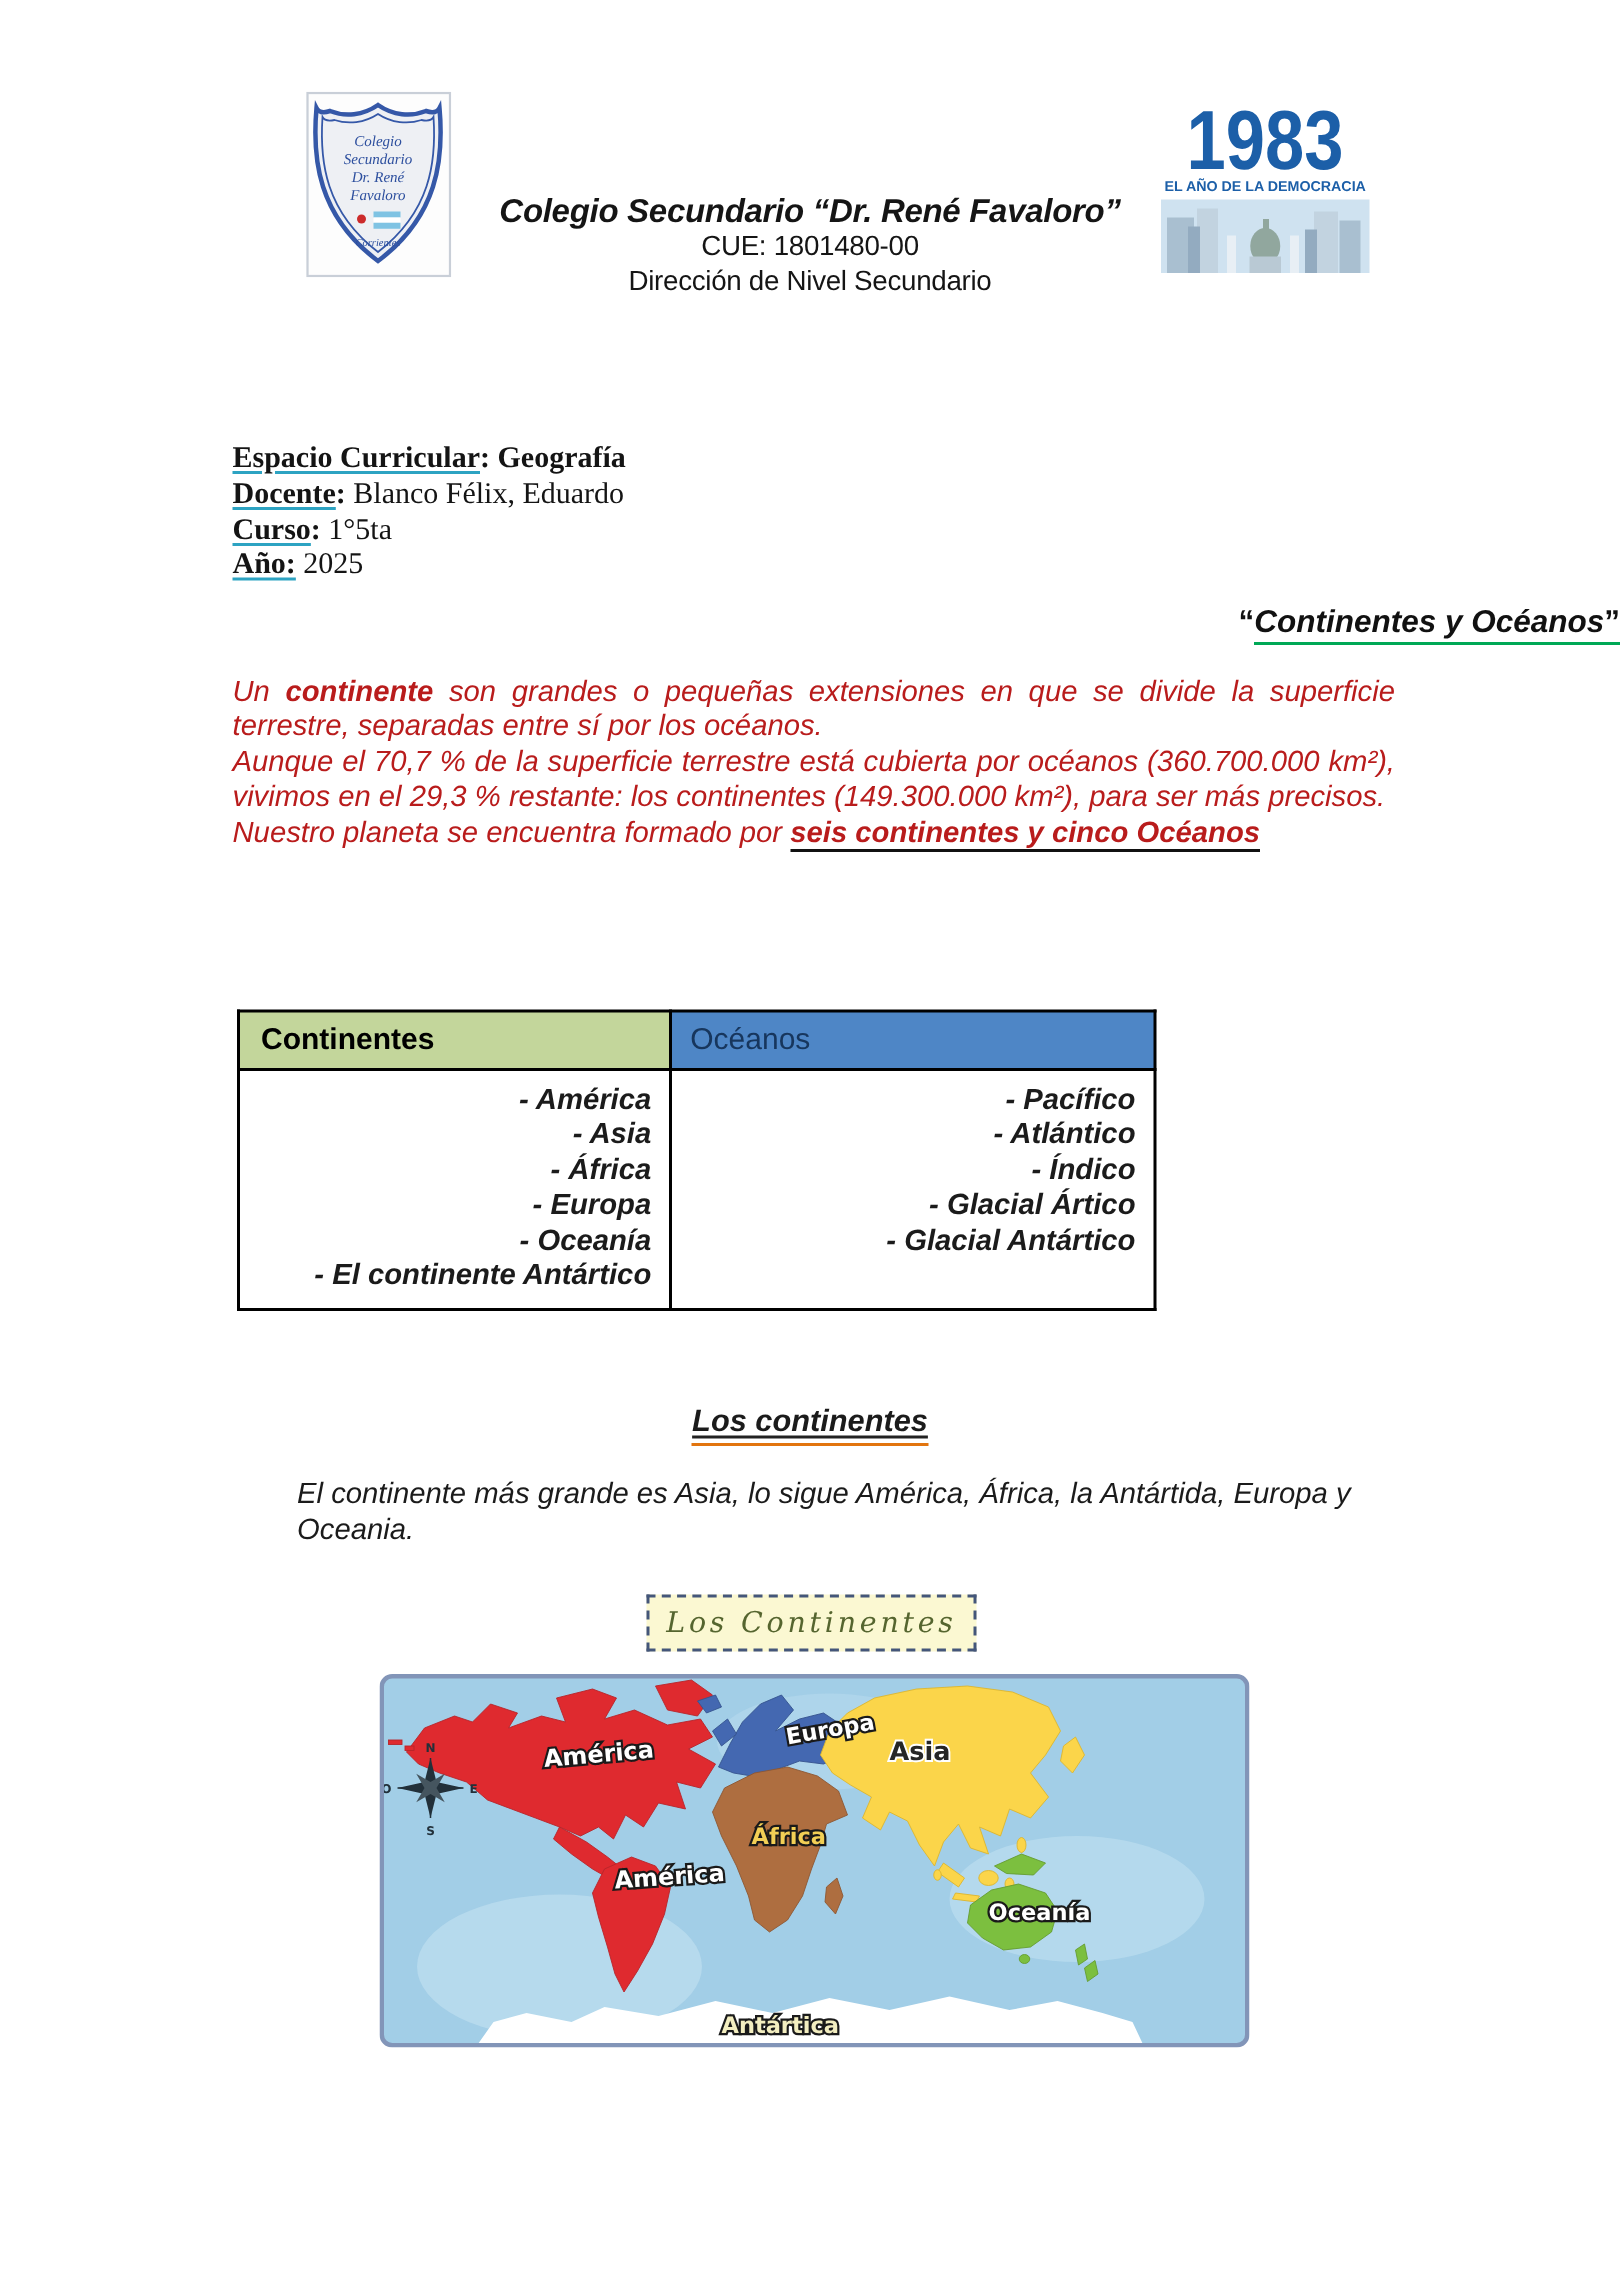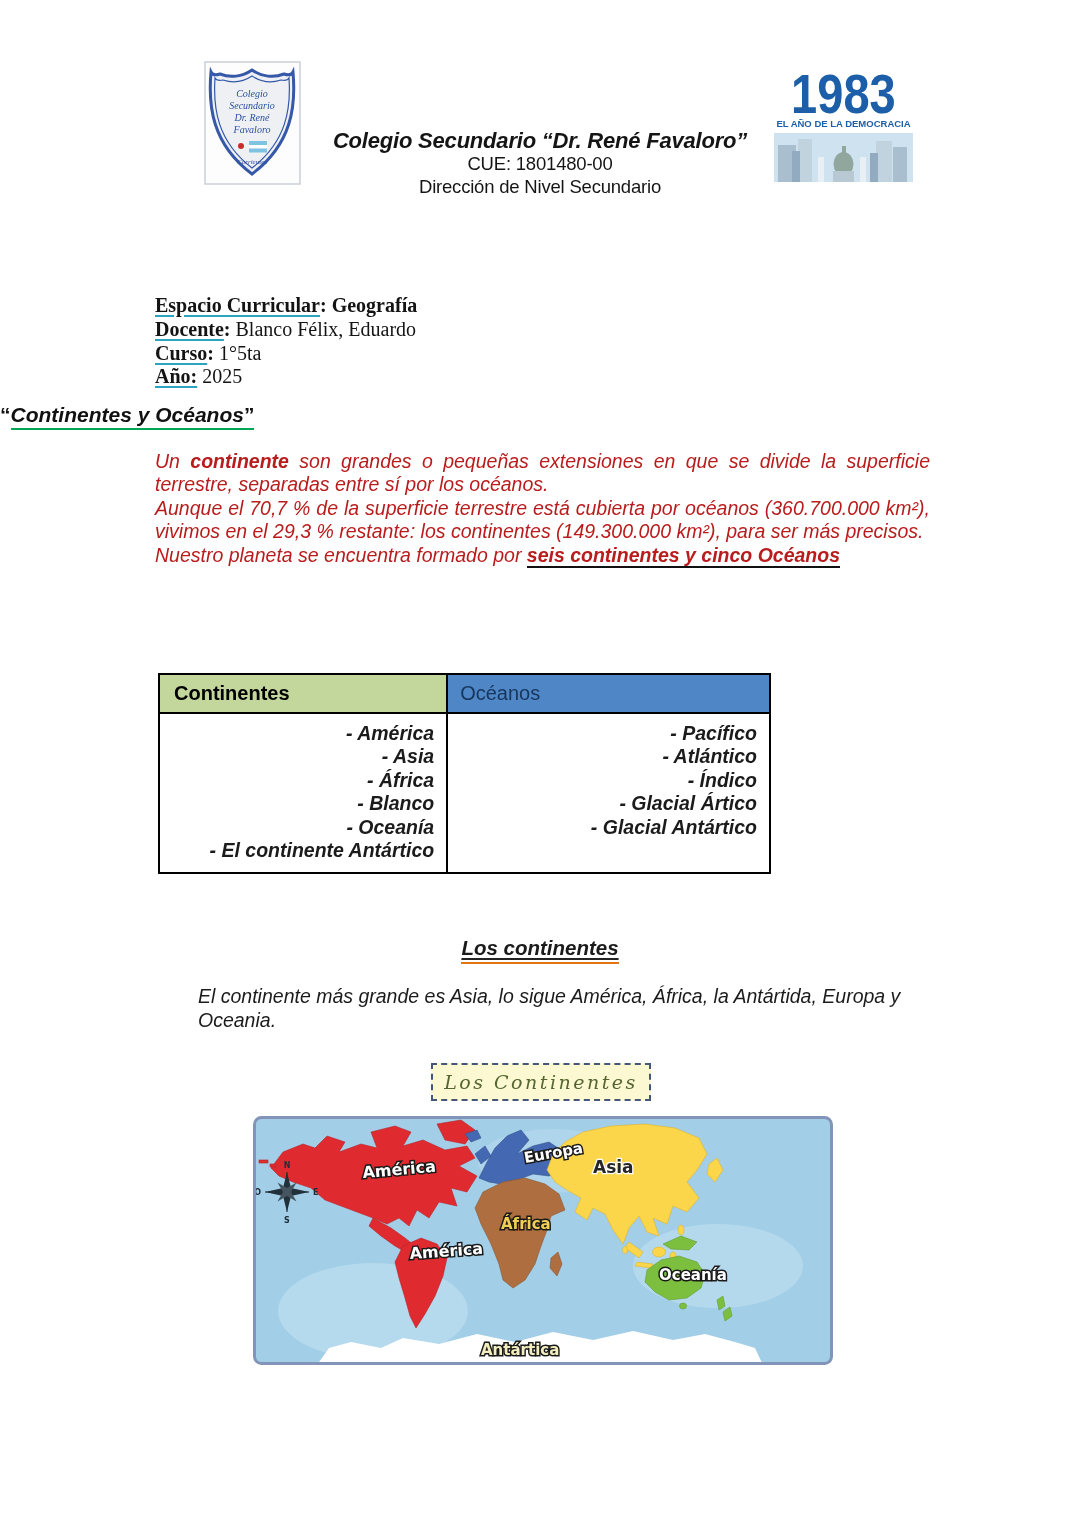--- a/index.html
+++ b/index.html
@@ -15,21 +15,21 @@
 
   
   .meta{position:absolute;left:155px;top:265px;font-family:"Liberation Serif",serif;
         font-size:20px;line-height:23.8px;color:#141414;margin-top:29px;}
   .meta .lbl{font-weight:bold;text-decoration:underline;text-decoration-color:#2da3c2;
              text-decoration-thickness:2px;text-underline-offset:3px;}
   .meta .sep{font-weight:bold;}
   .meta .v-bold{font-weight:bold;}
 
   
-  .title{position:absolute;left:0;top:403px;width:1080px;text-align:left;font-size:21px;color:#111;}
+  .title{position:absolute;left:0;top:403px;width:1080px;text-align:right;font-size:21px;color:#111;}
   .title .q{font-weight:bold;}
   .title .t{display:inline-block;border-bottom:2.5px solid #00a856;padding-bottom:1px;}
   .title .t i{font-weight:bold;font-style:italic;}
 
   
   .paras{position:absolute;left:155px;top:450px;width:775px;font-style:italic;
          font-size:19.5px;line-height:23.4px;text-align:justify;color:#b91c1c;}
   .paras p{margin:0;}
   .paras b{font-weight:bold;}
   .paras .u{border-bottom:2.5px solid #111;padding-bottom:0px;}
@@ -148,21 +148,21 @@
     <tbody>
         <tr>
       <th class="th-cont">Continentes</th>
       <th class="th-oce">Océanos</th>
     </tr>
     <tr>
       <td>
         <div>- América</div>
         <div>- Asia</div>
         <div>- África</div>
-        <div>- Blanco</div>
+        <div>- Europa</div>
         <div>- Oceanía</div>
         <div>- El continente Antártico</div>
       </td>
       <td>
         <div>- Pacífico</div>
         <div>- Atlántico</div>
         <div>- Índico</div>
         <div>- Glacial Ártico</div>
         <div>- Glacial Antártico</div>
       </td>

